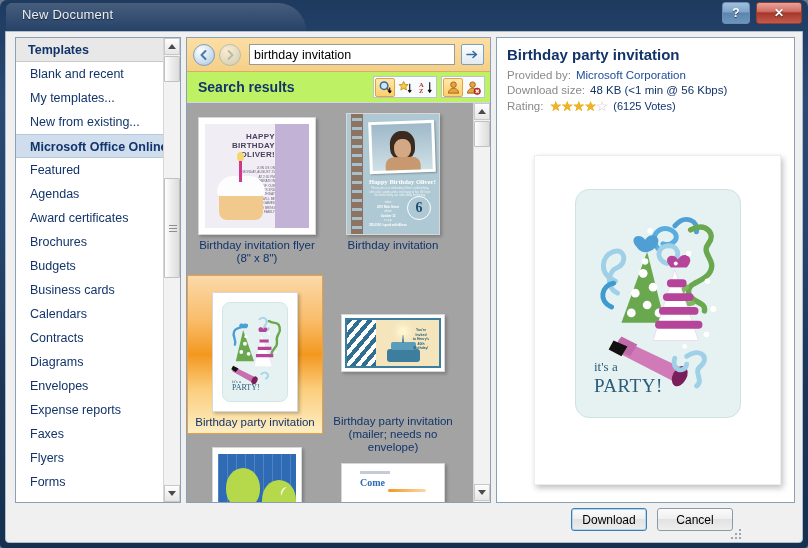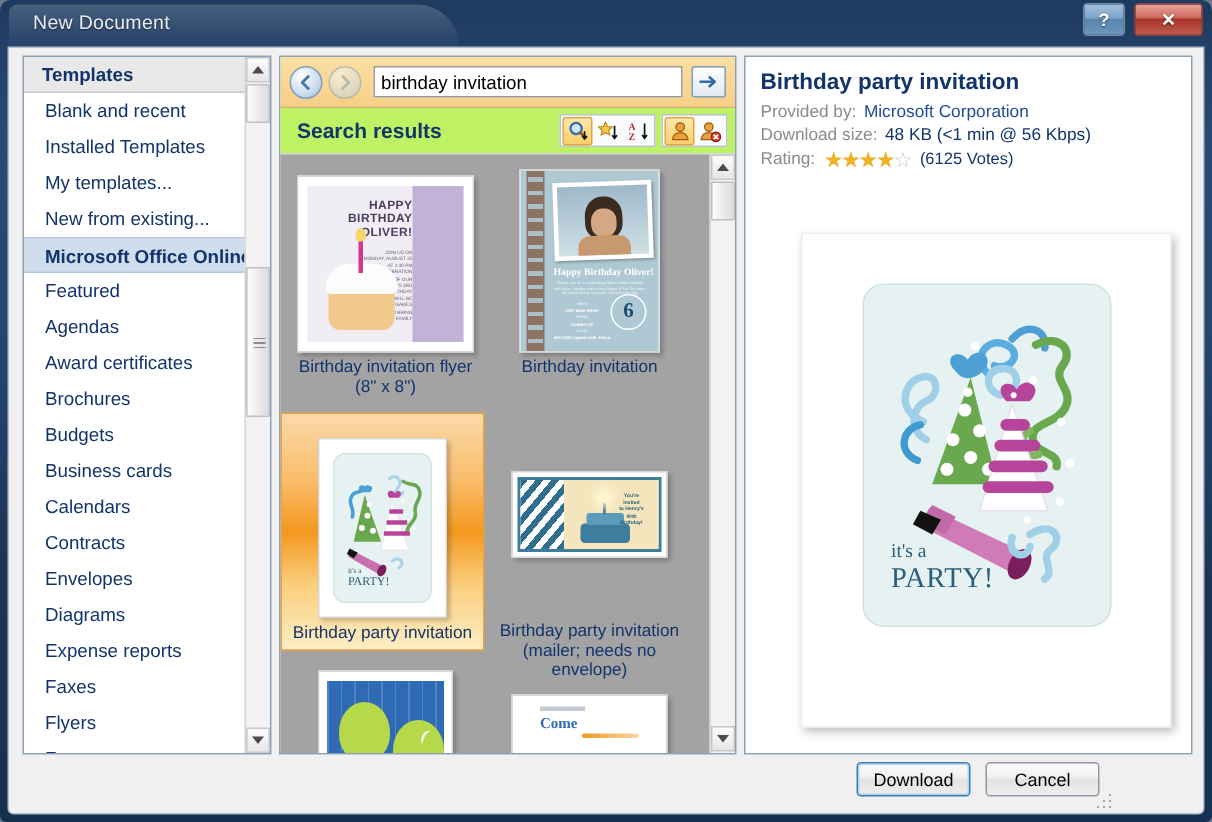--- a/index.html
+++ b/index.html
@@ -263,34 +263,33 @@
     <div class="capbtn" id="help-btn">?</div>
     <div class="capbtn" id="close-btn">✕</div>
   </div>
 
   <div id="client">
 
     <div id="cat-panel">
       <div id="cat-list">
           <div class="cat-item header">Templates</div>
           <div class="cat-item">Blank and recent</div>
-          <div class="cat-item">Installed Templates</div>
           <div class="cat-item">My templates...</div>
           <div class="cat-item">New from existing...</div>
           <div class="cat-item selected">Microsoft Office Online</div>
           <div class="cat-item">Featured</div>
           <div class="cat-item">Agendas</div>
           <div class="cat-item">Award certificates</div>
           <div class="cat-item">Brochures</div>
           <div class="cat-item">Budgets</div>
           <div class="cat-item">Business cards</div>
           <div class="cat-item">Calendars</div>
           <div class="cat-item">Contracts</div>
+          <div class="cat-item">Diagrams</div>
           <div class="cat-item">Envelopes</div>
-          <div class="cat-item">Diagrams</div>
           <div class="cat-item">Expense reports</div>
           <div class="cat-item">Faxes</div>
           <div class="cat-item">Flyers</div>
           <div class="cat-item">Forms</div>
         </div>
       <div id="cat-scroll">
         <div class="sb-arrow up" style="top:0">
             <i></i>
           </div>
         <div class="sb-thumb" style="top:18px;height:26px"></div>

